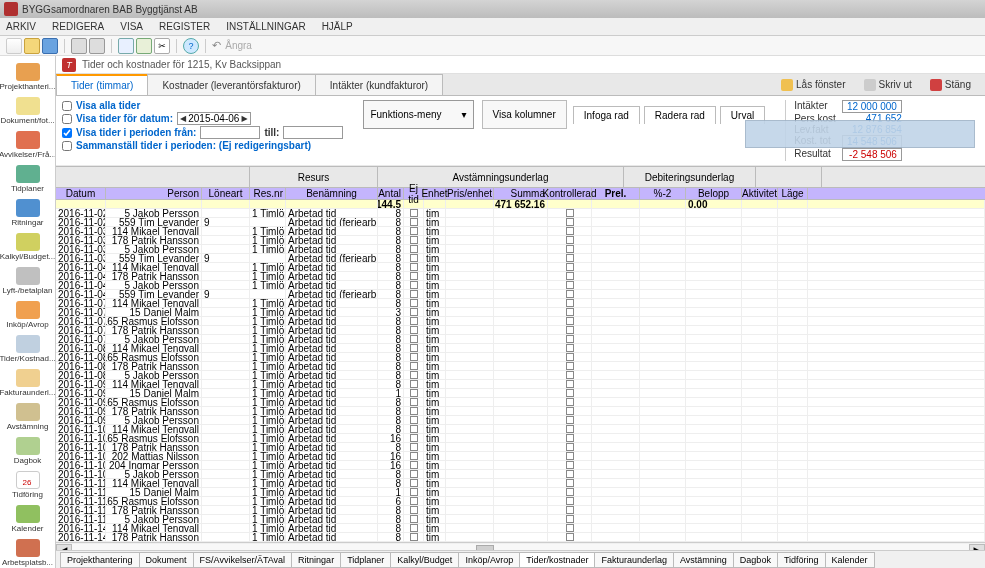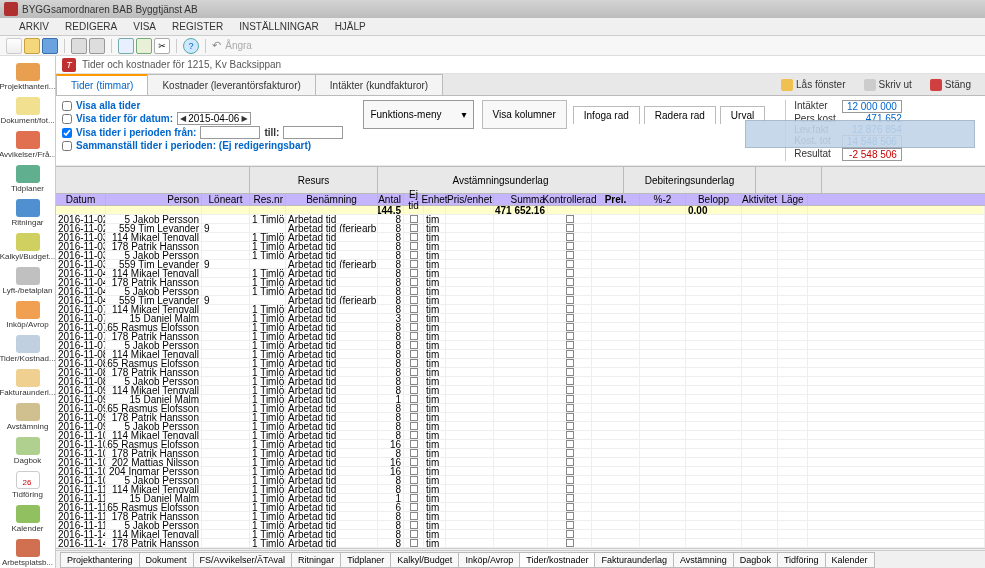--- a/index.html
+++ b/index.html
@@ -4,21 +4,21 @@
 <style>
 * { margin: 0; padding: 0; box-sizing: border-box; font-family: Tahoma, Arial, sans-serif; font-size: 10px; }
 body { background: #fff; width: 985px; height: 568px; overflow: hidden; position: relative; }
 
 
 .title-bar { background: linear-gradient(to bottom, #d4d4d4, #bcbcbc); height: 18px; display: flex; align-items: center; padding: 0 4px; }
 .title-bar .icon-app { width: 14px; height: 14px; background: #b03030; border-radius: 2px; margin-right: 4px; }
 .title-bar span { color: #333; font-size: 10px; }
 
 
-.menu-bar { background: #f0f0f0; height: 18px; display: flex; align-items: center; padding: 0 19px; border-bottom: 1px solid #ccc; }
+.menu-bar { background: #f0f0f0; height: 18px; display: flex; align-items: center; padding: 0 6px; border-bottom: 1px solid #ccc; }
 .menu-bar span { margin-right: 16px; color: #333; font-size: 10px; }
 
 
 .toolbar { background: #f7f7f7; height: 20px; display: flex; align-items: center; padding: 0 6px; border-bottom: 1px solid #ddd; gap: 2px; }
 .tb-sep { width: 1px; height: 14px; background: #ccc; margin: 0 4px; }
 .tb-ico { width: 16px; height: 16px; display: inline-flex; align-items: center; justify-content: center; border-radius: 2px; }
 .ico-new { background: linear-gradient(#fff,#eee); border:1px solid #ccc; }
 .ico-open { background: #f4d77a; border:1px solid #c9a23d; }
 .ico-save { background: #6aa3e0; border:1px solid #3a6fb0; }
 .ico-print { background: #ddd; border:1px solid #999; }
@@ -82,21 +82,21 @@
 .filter-right { display:grid; grid-template-columns:auto auto; gap:0 6px; font-size:9px; border-left:1px solid #ccc; padding-left:8px; }
 .filter-right .k { color:#333; }
 .filter-right .v { color:#06c; text-align:right; min-width:60px; }
 .filter-right .v.red { color:#c00; }
 .filter-right .box { border:1px solid #999; padding:0 4px; }
 
 .highlight-box { position:absolute; top:64px; right:10px; width:230px; height:28px; background:#c0d4e8; opacity:0.9; border:1px solid #a0b4c8; }
 
 
 .grid-wrap { flex:1; overflow:hidden; position:relative; }
-.grid-head-group { display:flex; background:#e8e8e8; border-top:1px solid #bbb; border-bottom:1px solid #bbb; font-size:9px; height:28px; }
+.grid-head-group { display:flex; background:#e8e8e8; border-top:1px solid #bbb; border-bottom:1px solid #bbb; font-size:9px; height:22px; }
 .gh-cell { border-right:1px solid #bbb; text-align:center; padding:0 2px; display:flex;align-items:center;justify-content:center; }
 .grid-head { display:flex; background:#c4b5fd; border-bottom:1px solid #bbb; font-size:9px; height:12px; }
 .grid-body { overflow-y:auto; height:calc(100% - 42px); }
 .grid-row { display:flex; font-size:9px; height:9px; border-bottom:1px solid #eee; align-items:center; }
 .grid-row.sum { background:#ffffcc; font-weight:bold; }
 .gc { padding:0 2px; overflow:hidden; white-space:nowrap; text-overflow:clip; border-right:1px solid #eee; height:100%; display:flex; align-items:center; }
 .chk { width:8px; height:8px; border:1px solid #888; background:#fff; }
 
 .c-date{width:50px;} .c-pers{width:96px;justify-content:flex-end;} .c-lon{width:48px;} .c-res{width:36px;justify-content:flex-end;}
 .c-ben{width:92px;} .c-ant{width:26px;justify-content:flex-end;} .c-ej{width:20px;justify-content:center;}

